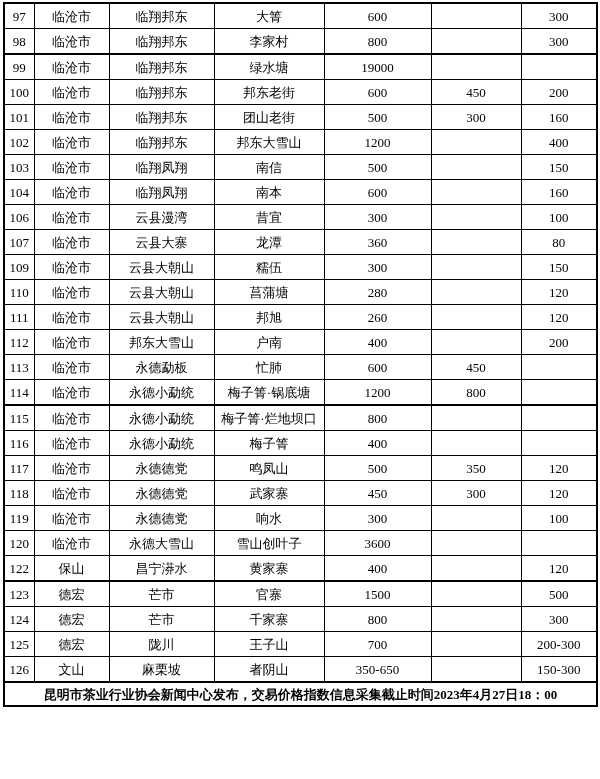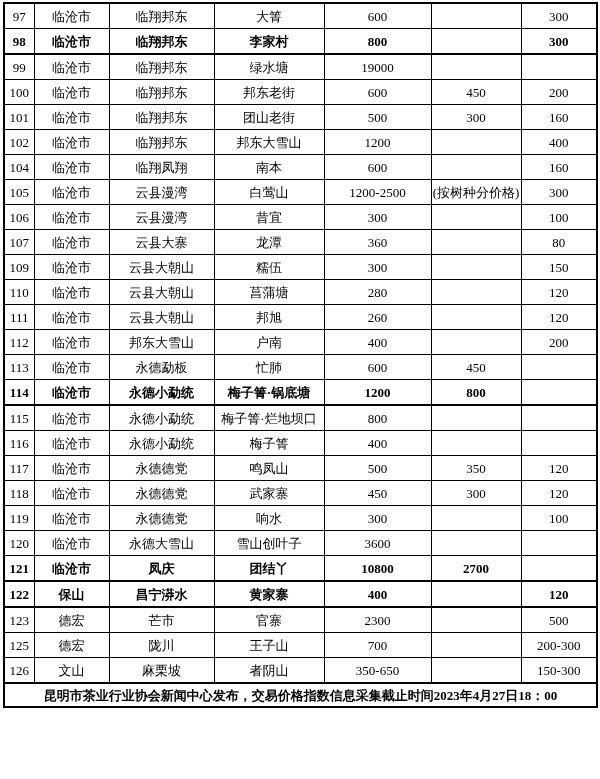--- a/index.html
+++ b/index.html
@@ -31,21 +31,20 @@
     vertical-align: middle;
     height: 24px;
     font-size: 13px;
     line-height: 1;
     padding: 0;
     overflow: hidden;
     white-space: nowrap;
   }
   tr.thick td {
     border-bottom-width: 2px;
-    font-weight: bold;
   }
   tr.footer-row td {
     border-top-width: 2px;
     font-weight: bold;
     height: 22px;
     font-size: 13px;
     letter-spacing: 0px;
   }
 </style>
 </head>
@@ -112,36 +111,36 @@
         <tr>
           <td>102</td>
           <td>临沧市</td>
           <td>临翔邦东</td>
           <td>邦东大雪山</td>
           <td>1200</td>
           <td></td>
           <td>400</td>
         </tr>
         <tr>
+          <td>103</td>
+          <td>临沧市</td>
+          <td>临翔凤翔</td>
+          <td>南信</td>
+          <td>500</td>
+          <td></td>
+          <td>150</td>
+        </tr>
+        <tr>
           <td>104</td>
           <td>临沧市</td>
           <td>临翔凤翔</td>
           <td>南本</td>
           <td>600</td>
           <td></td>
           <td>160</td>
-        </tr>
-        <tr>
-          <td>105</td>
-          <td>临沧市</td>
-          <td>云县漫湾</td>
-          <td>白莺山</td>
-          <td>1200-2500</td>
-          <td>(按树种分价格)</td>
-          <td>300</td>
         </tr>
         <tr>
           <td>106</td>
           <td>临沧市</td>
           <td>云县漫湾</td>
           <td>昔宜</td>
           <td>300</td>
           <td></td>
           <td>100</td>
         </tr>
@@ -253,48 +252,48 @@
           <td></td>
           <td>100</td>
         </tr>
         <tr>
           <td>120</td>
           <td>临沧市</td>
           <td>永德大雪山</td>
           <td>雪山创叶子</td>
           <td>3600</td>
           <td></td>
-          <td></td>
-        </tr>
-        <tr class="thick">
-          <td>121</td>
-          <td>临沧市</td>
-          <td>凤庆</td>
-          <td>团结丫</td>
-          <td>10800</td>
-          <td>2700</td>
           <td></td>
         </tr>
         <tr class="thick">
           <td>122</td>
           <td>保山</td>
           <td>昌宁漭水</td>
           <td>黄家寨</td>
           <td>400</td>
           <td></td>
           <td>120</td>
         </tr>
         <tr>
           <td>123</td>
           <td>德宏</td>
           <td>芒市</td>
           <td>官寨</td>
-          <td>2300</td>
+          <td>1500</td>
           <td></td>
           <td>500</td>
+        </tr>
+        <tr>
+          <td>124</td>
+          <td>德宏</td>
+          <td>芒市</td>
+          <td>千家寨</td>
+          <td>800</td>
+          <td></td>
+          <td>300</td>
         </tr>
         <tr>
           <td>125</td>
           <td>德宏</td>
           <td>陇川</td>
           <td>王子山</td>
           <td>700</td>
           <td></td>
           <td>200-300</td>
         </tr>

